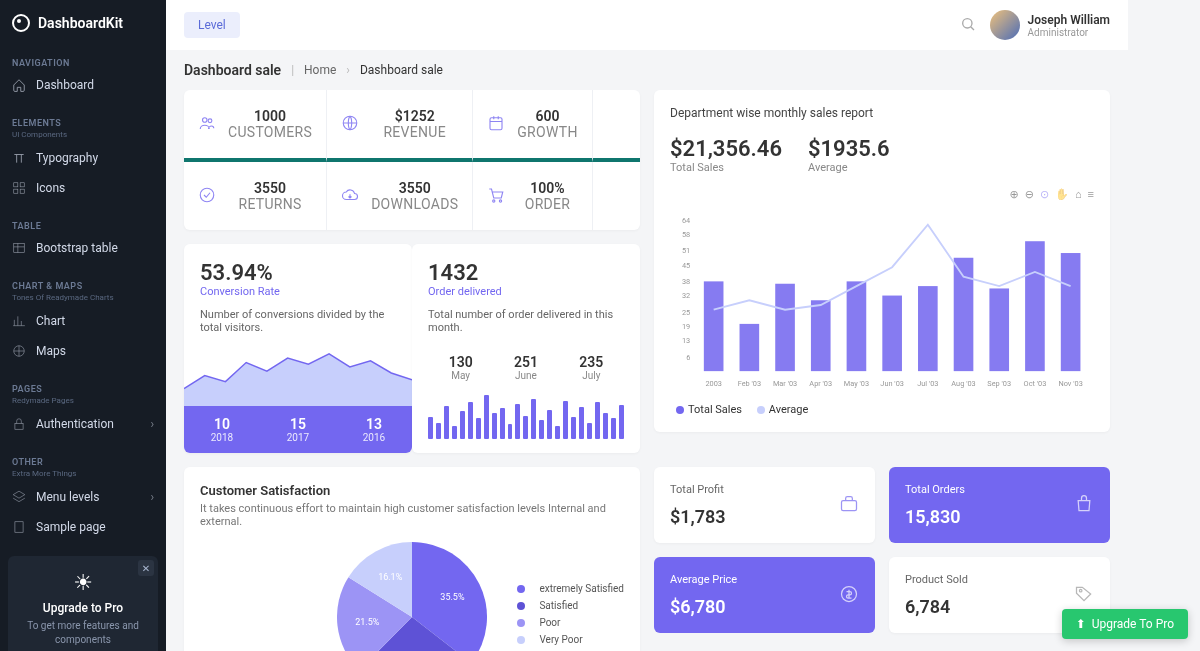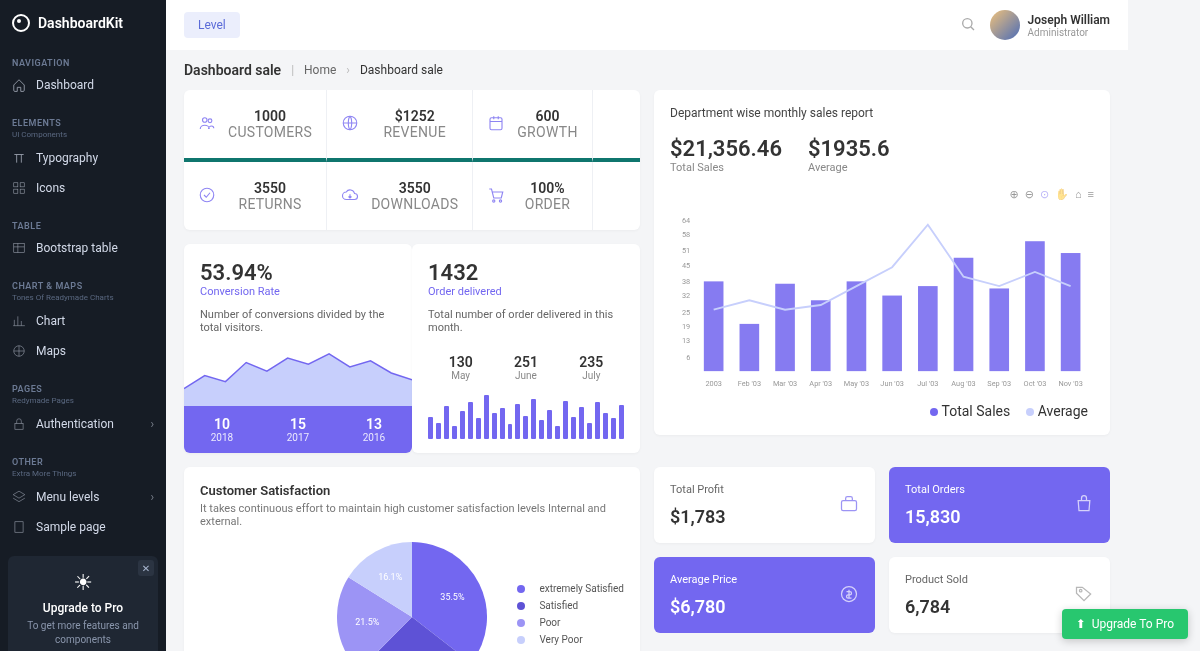--- a/index.html
+++ b/index.html
@@ -62,21 +62,21 @@
 .bar-mini div{flex:1;background:#7367f0;border-radius:1px}
 .sales-card{grid-column:2;grid-row:1/span 2;padding:16px}
 .sales-card .ttl{font-size:12px;color:#444;margin-bottom:16px}
 .sales-head{display:flex;gap:26px;margin-bottom:14px}
 .sales-head .big{font-size:22px;font-weight:600;color:#333}
 .sales-head .sl{font-size:11px;color:#888}
 .toolbar{display:flex;justify-content:flex-end;gap:6px;opacity:.5;font-size:11px;margin-bottom:6px}
 .toolbar span{cursor:pointer}
 .combo-chart{height:190px;position:relative}
 .combo-chart svg{width:100%;height:100%}
-.legend{text-align:right;font-size:14px;margin-top:6px}
+.legend{text-align:left;font-size:11px;margin-top:6px}
 .legend span{margin:0 6px}
 .legend .d1::before,.legend .d2::before{content:"";display:inline-block;width:8px;height:8px;border-radius:50%;margin-right:4px;vertical-align:middle}
 .legend .d1::before{background:#7367f0}
 .legend .d2::before{background:#c7cffc}
 .satisfaction{grid-column:1;padding:16px}
 .satisfaction h3{font-size:13px;font-weight:600;margin-bottom:4px}
 .satisfaction .note{font-size:11px;color:#777;margin-bottom:14px}
 .pie-wrap{display:flex;align-items:center;gap:30px}
 .pie{width:150px;height:150px;position:relative}
 .pie-legend{font-size:10px;color:#555}

